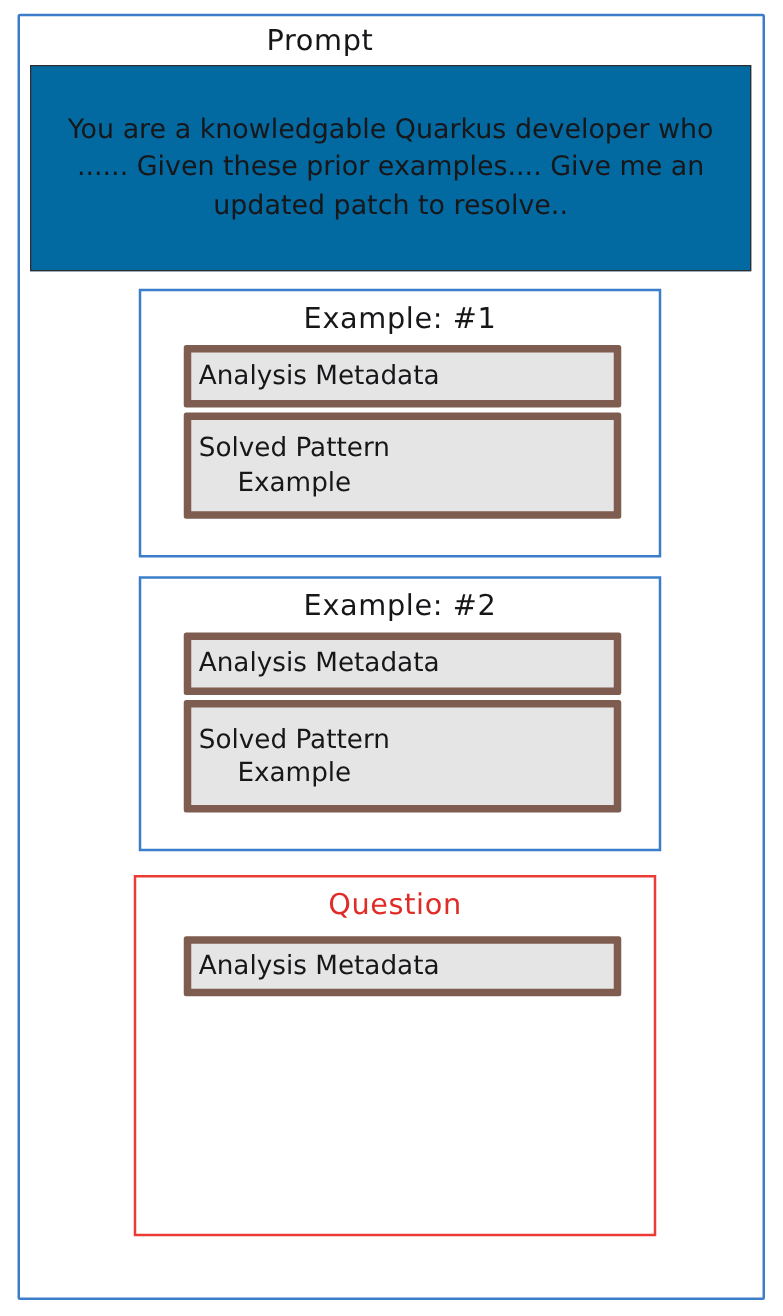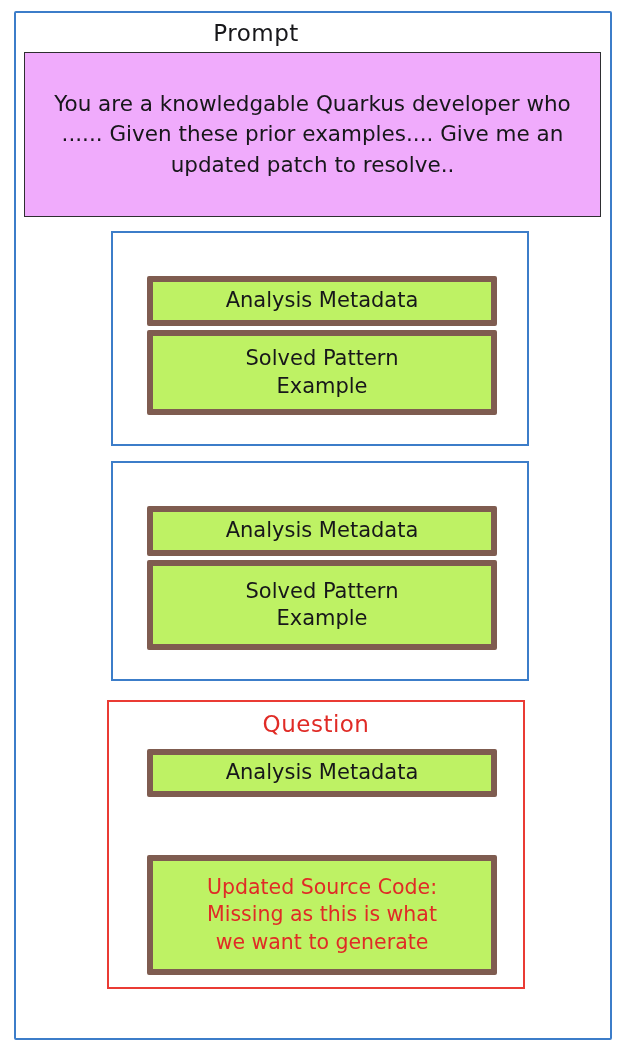--- a/index.html
+++ b/index.html
@@ -48,21 +48,21 @@
 
   
   #prompt-body-box {
     position: absolute;
     left: 24px;
     top: 52px;
     width: 577px;
     height: 165px;
     border: 1.6px solid #2e2e31;
     box-sizing: border-box;
-    background: #f0abfc;
+    background: #0369a1;
     display: flex;
     align-items: center;
     justify-content: center;
   }
   #prompt-body-text {
     text-align: center;
     font-size: 21.5px;
     line-height: 1.42;
     color: #17171a;
     padding: 0 14px;
@@ -87,24 +87,23 @@
     left: 0;
     width: 100%;
     top: 11px;
   }
 
   
   .brown-box {
     position: absolute;
     box-sizing: border-box;
     border: 6px solid #7f5c50;
-    background: #bef264;
+    background: #e5e5e5;
     display: flex;
     align-items: center;
-    justify-content: center;
     border-radius: 2px;
   }
   .brown-box .box-label {
     text-align: center;
     font-size: 21px;
     line-height: 1.30;
     color: #17171a;
     white-space: pre-line;
     padding: 0 6px;
   }
@@ -131,51 +130,48 @@
 <div id="prompt-frame"></div>
 
 <div id="prompt-title" class="block-title">Prompt</div>
 
 <div id="prompt-body-box">
   <div id="prompt-body-text">You are a knowledgable Quarkus developer who ...... Given these prior examples.... Give me an updated patch to resolve..</div>
 </div>
 
 <div id="example-1-section" class="section-box blue">
 
+  <div class="section-title block-title">Example: #1</div>
 
   <div id="ex1-meta-box" class="brown-box">
     <div class="box-label">Analysis Metadata</div>
   </div>
 
   <div id="ex1-pattern-box" class="brown-box">
     <div class="box-label">Solved Pattern
 Example</div>
   </div>
 </div>
 
 <div id="example-2-section" class="section-box blue">
 
+  <div class="section-title block-title">Example: #2</div>
 
   <div id="ex2-meta-box" class="brown-box">
     <div class="box-label">Analysis Metadata</div>
   </div>
 
   <div id="ex2-pattern-box" class="brown-box">
     <div class="box-label">Solved Pattern
 Example</div>
   </div>
 </div>
 
 <div id="question-section" class="section-box red">
 
   <div class="section-title block-title red">Question</div>
 
   <div id="q-meta-box" class="brown-box">
     <div class="box-label">Analysis Metadata</div>
   </div>
 
 
-  <div id="q-updated-box" class="brown-box">
-    <div class="box-label red">Updated Source Code:
-Missing as this is what
-we want to generate</div>
-  </div>
 </div>
 
 </body></html>

